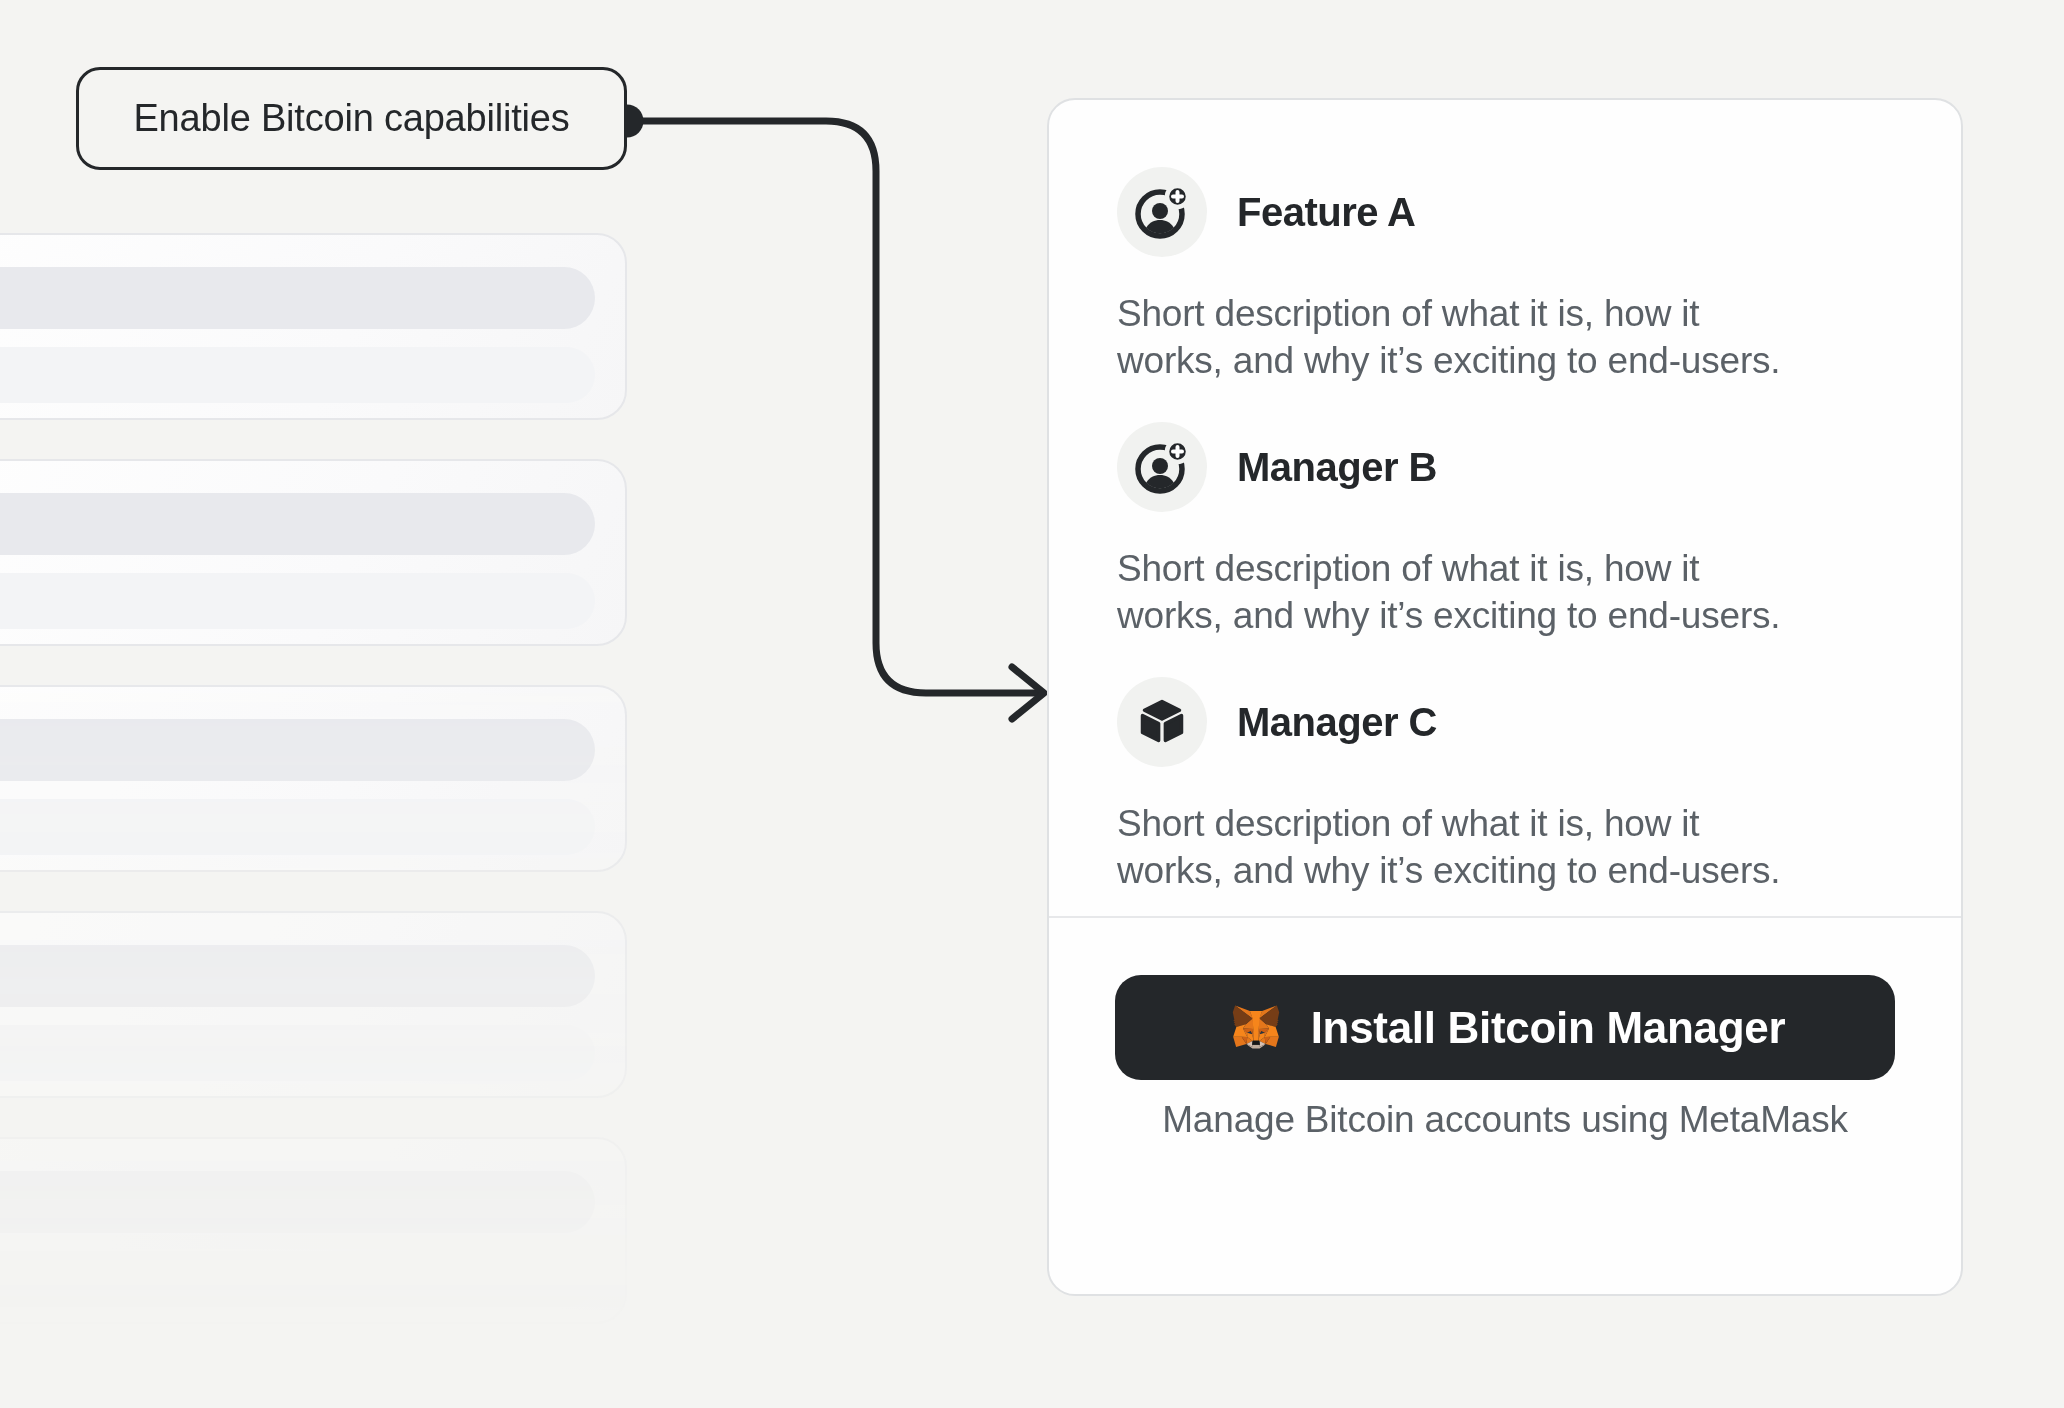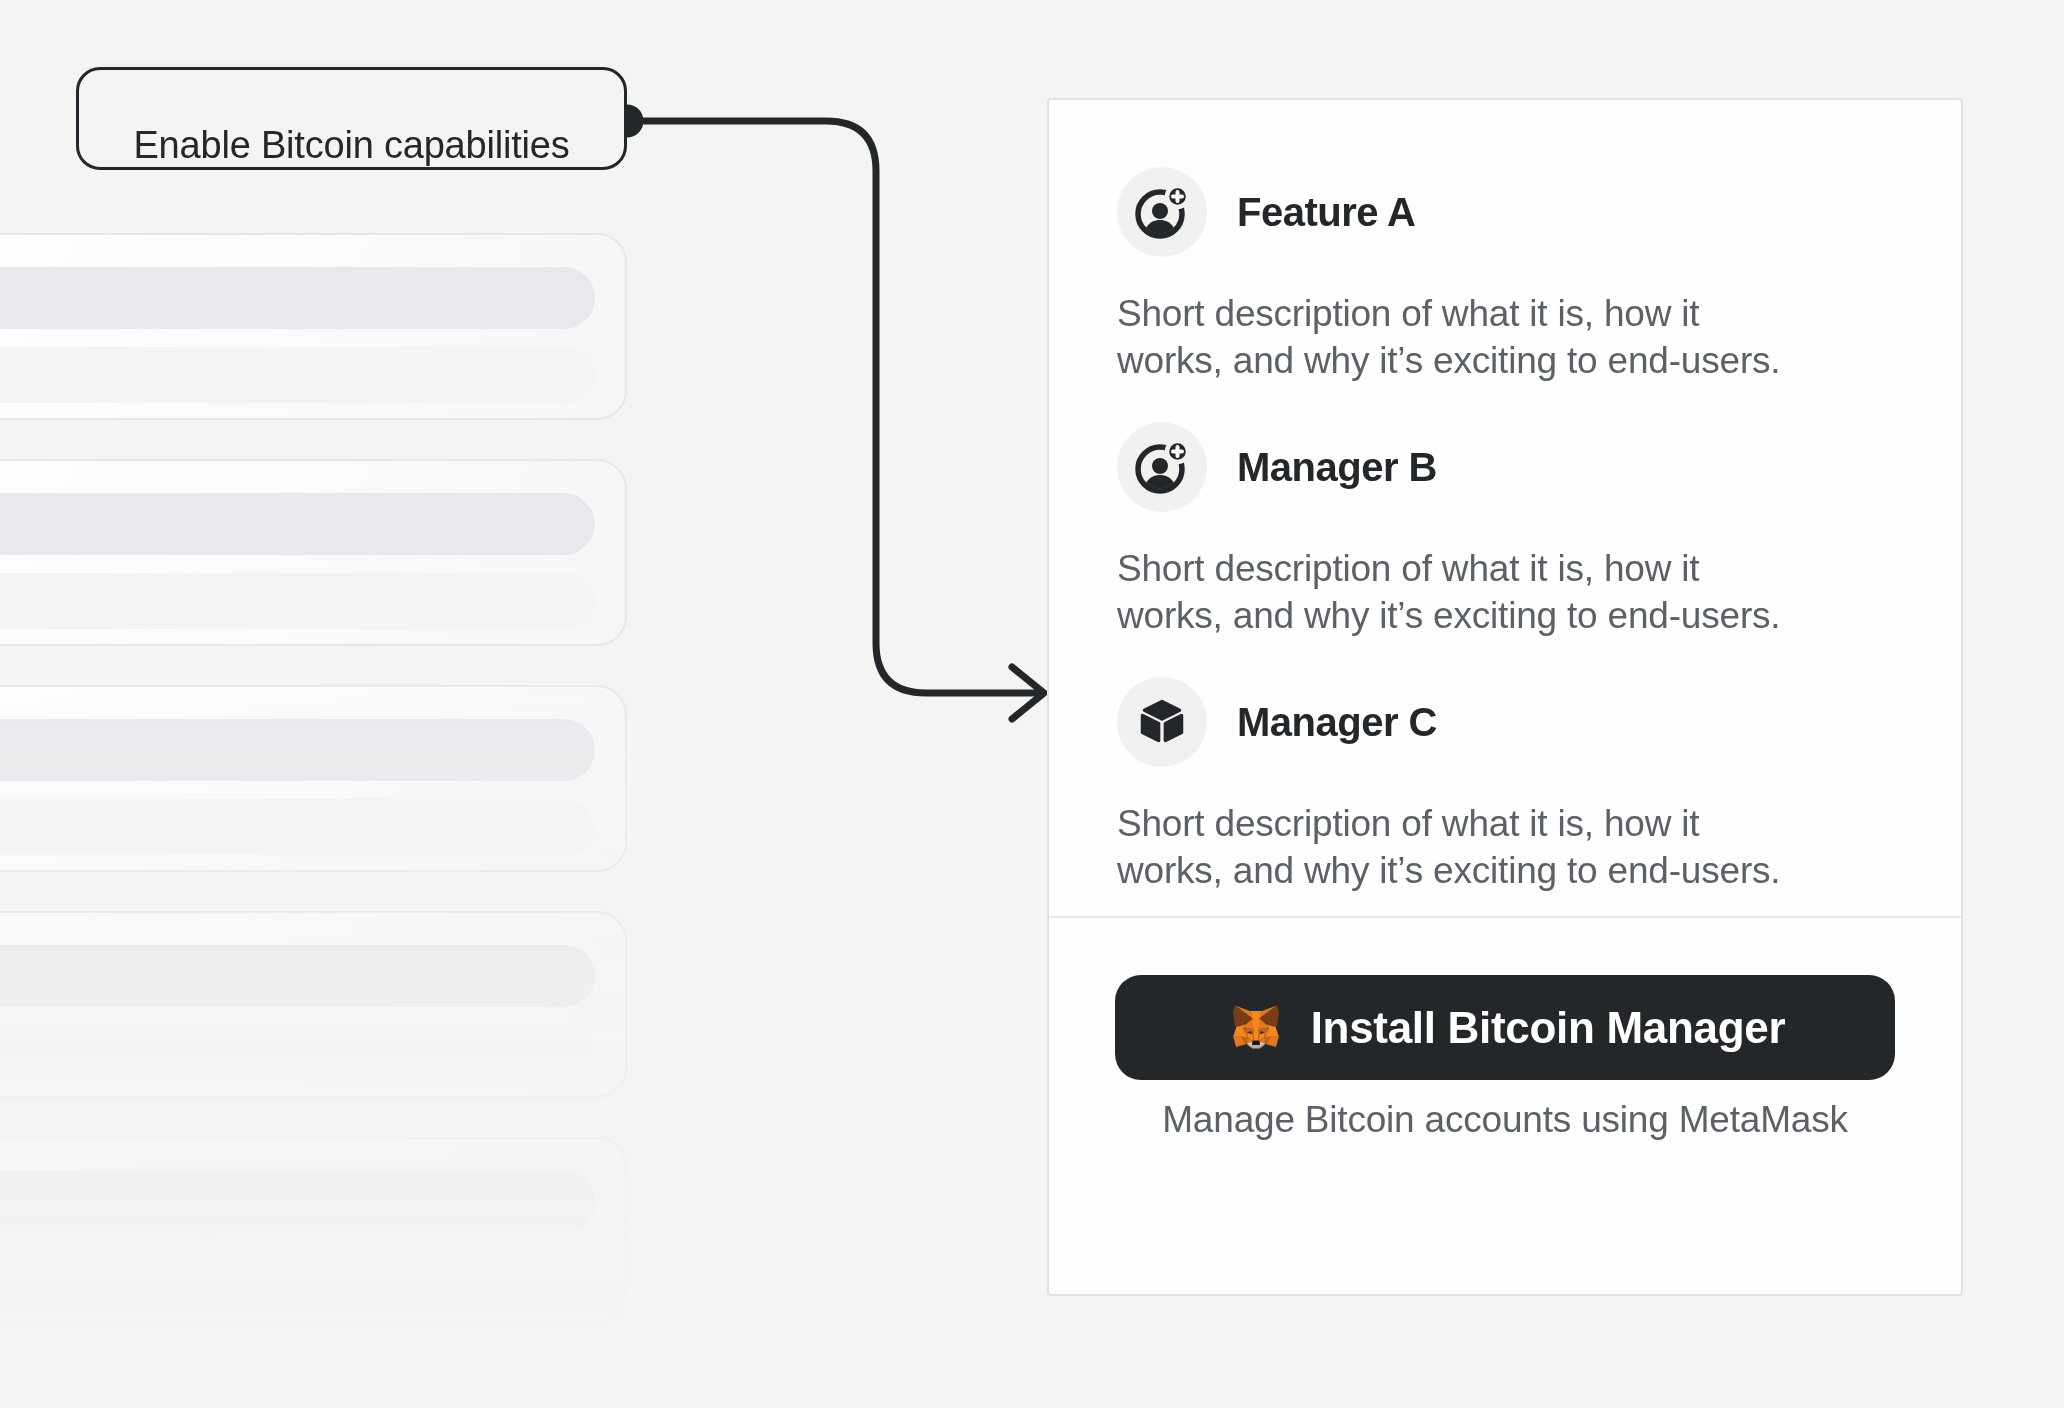--- a/index.html
+++ b/index.html
@@ -9,21 +9,21 @@
     --pill-dark:#e8e9ed; --pill-light:#f3f4f6; --skeleton-border:#e6e7ea;
   }
   html,body{margin:0;padding:0;}
   body{background:var(--background); font-family:"Liberation Sans", sans-serif;}
   .canvas{position:relative; width:2064px; height:1408px; overflow:hidden; background:var(--background);}
 
   
   .callout{
     position:absolute; left:76px; top:67px; width:551px; height:103px; box-sizing:border-box;
     border:3px solid var(--ink); border-radius:24px; background:var(--background);
-    display:flex; align-items:flex-end; justify-content:center;
+    display:flex; align-items:center; justify-content:center;
     font-size:38px; font-weight:500; color:var(--ink); letter-spacing:-0.2px; z-index:3;
   }
 
   
   .connector{position:absolute; left:0; top:0; width:2064px; height:1408px; z-index:2; pointer-events:none;}
   .connector .line{fill:none; stroke:var(--ink); stroke-width:7; stroke-linecap:round; stroke-linejoin:round;}
   .connector .dot{fill:var(--ink);}
 
   
   .skeleton-col{
@@ -36,21 +36,21 @@
     border:2px solid var(--skeleton-border); border-radius:30px;
     background:linear-gradient(115deg,#fefefe 0%,#fafafb 60%,#f6f6f7 100%);
   }
   .skel-pill{position:absolute; left:0; right:30px; border-radius:34px;}
   .skel-pill.dark{top:32px; height:62px; background:var(--pill-dark);}
   .skel-pill.light{top:112px; height:56px; background:var(--pill-light);}
 
   
   .feature-card{
     position:absolute; left:1047px; top:98px; width:916px; height:1198px; box-sizing:border-box;
-    background:var(--card-background); border:2px solid var(--card-border); border-radius:4px; z-index:2;
+    background:var(--card-background); border:2px solid var(--card-border); border-radius:28px; z-index:2;
   }
   .features{padding:67px 68px 0 68px;}
   .feature + .feature{margin-top:38px;}
   .feature-head{display:flex; align-items:center; gap:30px; height:90px;}
   .icon-circle{width:90px; height:90px; border-radius:50%; background:var(--icon-circle-background);
     display:flex; align-items:center; justify-content:center; flex:0 0 auto; color:var(--ink);}
   .feature-title{margin:0; font-size:40px; font-weight:700; color:var(--ink); letter-spacing:-0.5px;}
   .feature-desc{margin:33px 0 0 0; font-size:37px; line-height:47px; color:var(--muted-text);
     letter-spacing:-0.2px; white-space:pre-line;}
   .divider{height:0; border-top:2px solid var(--divider); margin-top:22px;}

